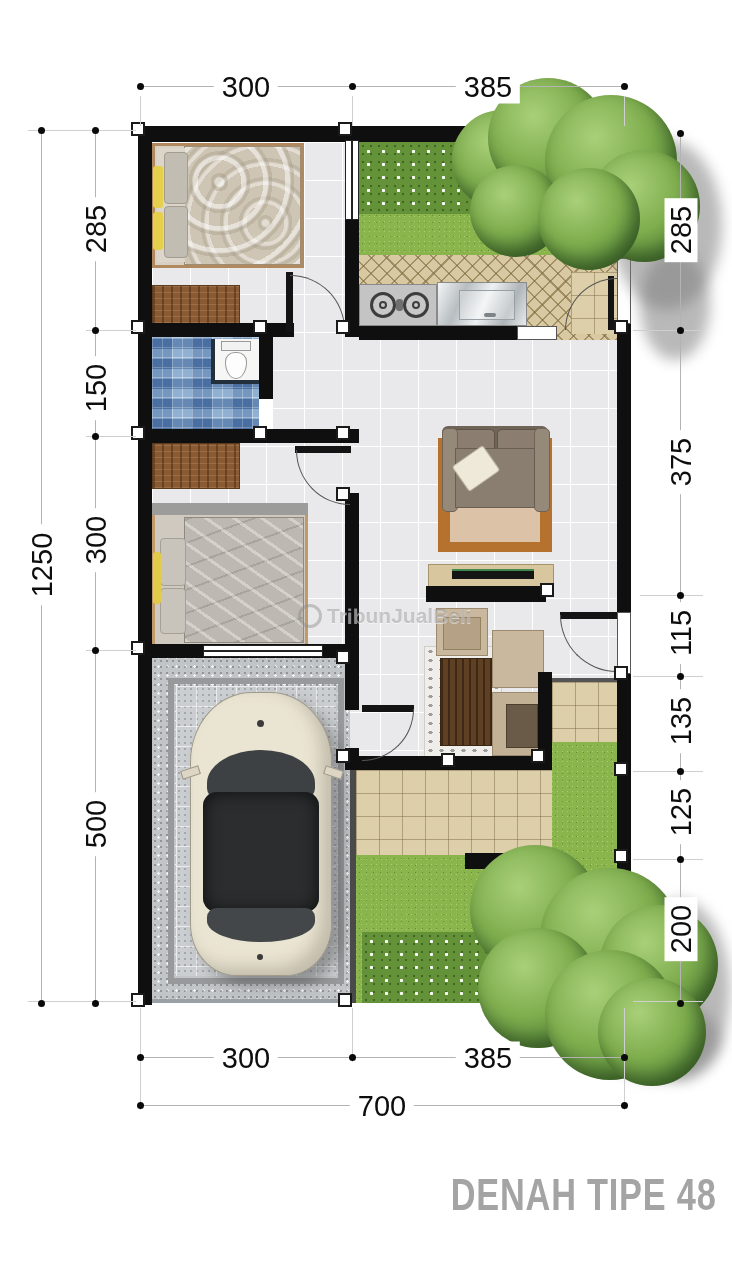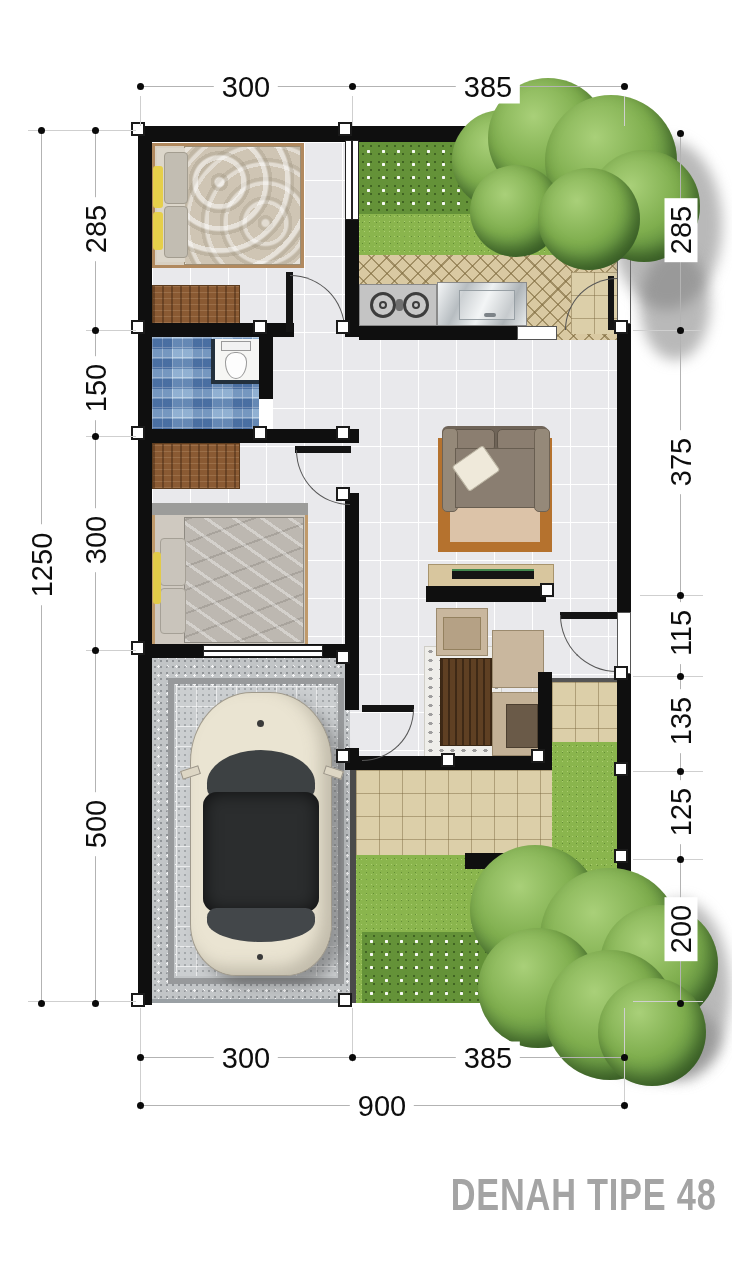--- a/index.html
+++ b/index.html
@@ -260,17 +260,21 @@
 
   <div class="dline" style="left:140px;top:1057px;width:484px;height:1px;"></div>
   <div class="dot" style="left:137px;top:1054px;"></div>
   <div class="dot" style="left:349px;top:1054px;"></div>
   <div class="dot" style="left:621px;top:1054px;"></div>
   <span class="dlabel" style="left:246px;top:1058px;">300</span>
   <span class="dlabel" style="left:488px;top:1058px;">385</span>
   <div class="dline" style="left:140px;top:1105px;width:484px;height:1px;"></div>
   <div class="dot" style="left:137px;top:1102px;"></div>
   <div class="dot" style="left:621px;top:1102px;"></div>
-  <span class="dlabel" style="left:382px;top:1106px;">900</span>
-
+  <span class="dlabel" style="left:382px;top:1106px;">700</span>
+
+  <div id="watermark">
+    <div id="wmcircle"></div>
+    <span>TribunJualBeli</span>
+  </div>
   <div id="title">DENAH TIPE 48</div>
 
 </div>
 
 </body></html>

